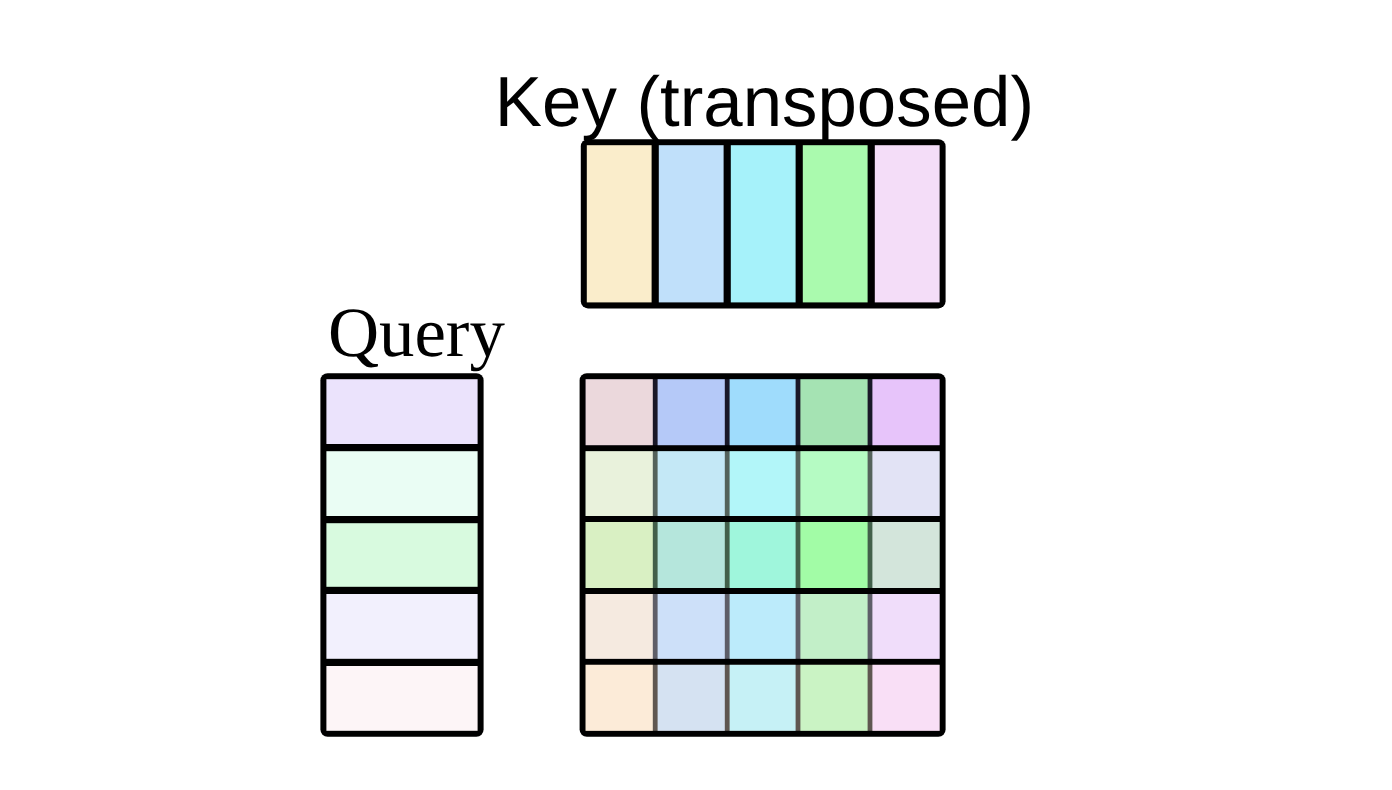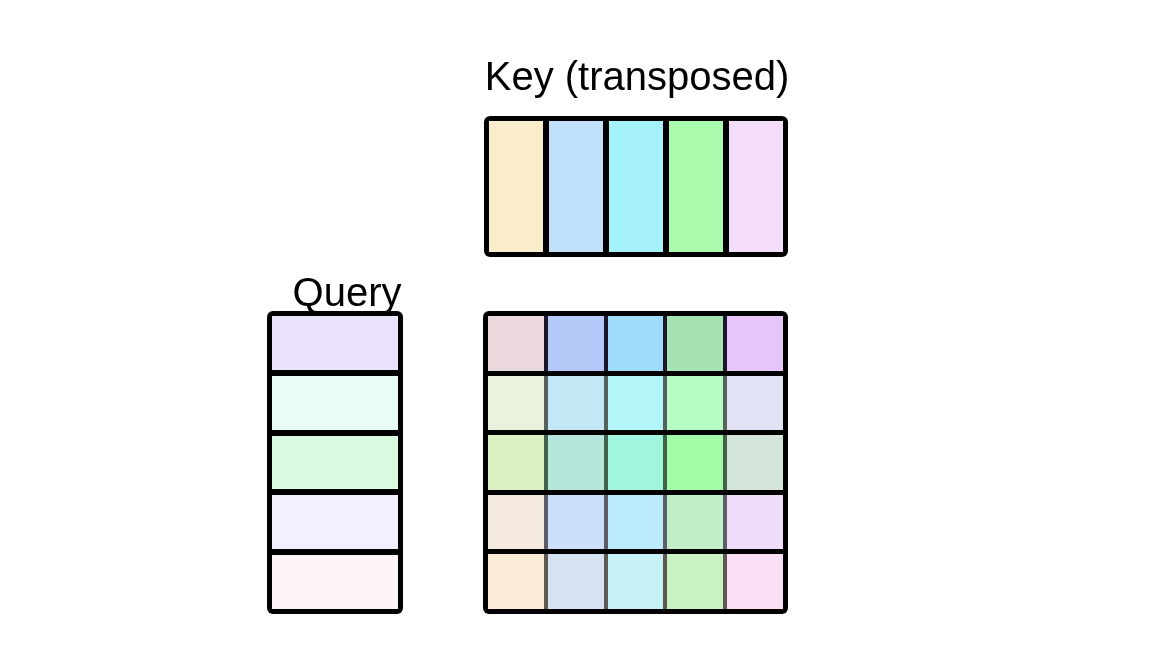--- a/index.html
+++ b/index.html
@@ -11,28 +11,28 @@
   .canvas {
     position: relative;
     width: 1160px;
     height: 658px;
     background: #ffffff;
     overflow: hidden;
   }
   .matrix-label {
     position: absolute;
     color: #000000;
-    font-size: 40px;
+    font-size: 59px;
     line-height: 1;
     text-align: center;
     white-space: nowrap;
     letter-spacing: 0px;
   }
   .key-label   { left: 337px; top: 56px;  width: 600px; }
-  .query-label { left: 247px; top: 272px; width: 200px; }
+  .query-label { left: 247px; top: 248px; width: 200px; font-family: Liberation Serif, serif; }
 
   
   .key-matrix {
     position: absolute;
     left: 484px; top: 116px;
     width: 304px; height: 141px;
     box-sizing: border-box;
     background: #000000;
     border-radius: 6px;
     padding: 5px;

